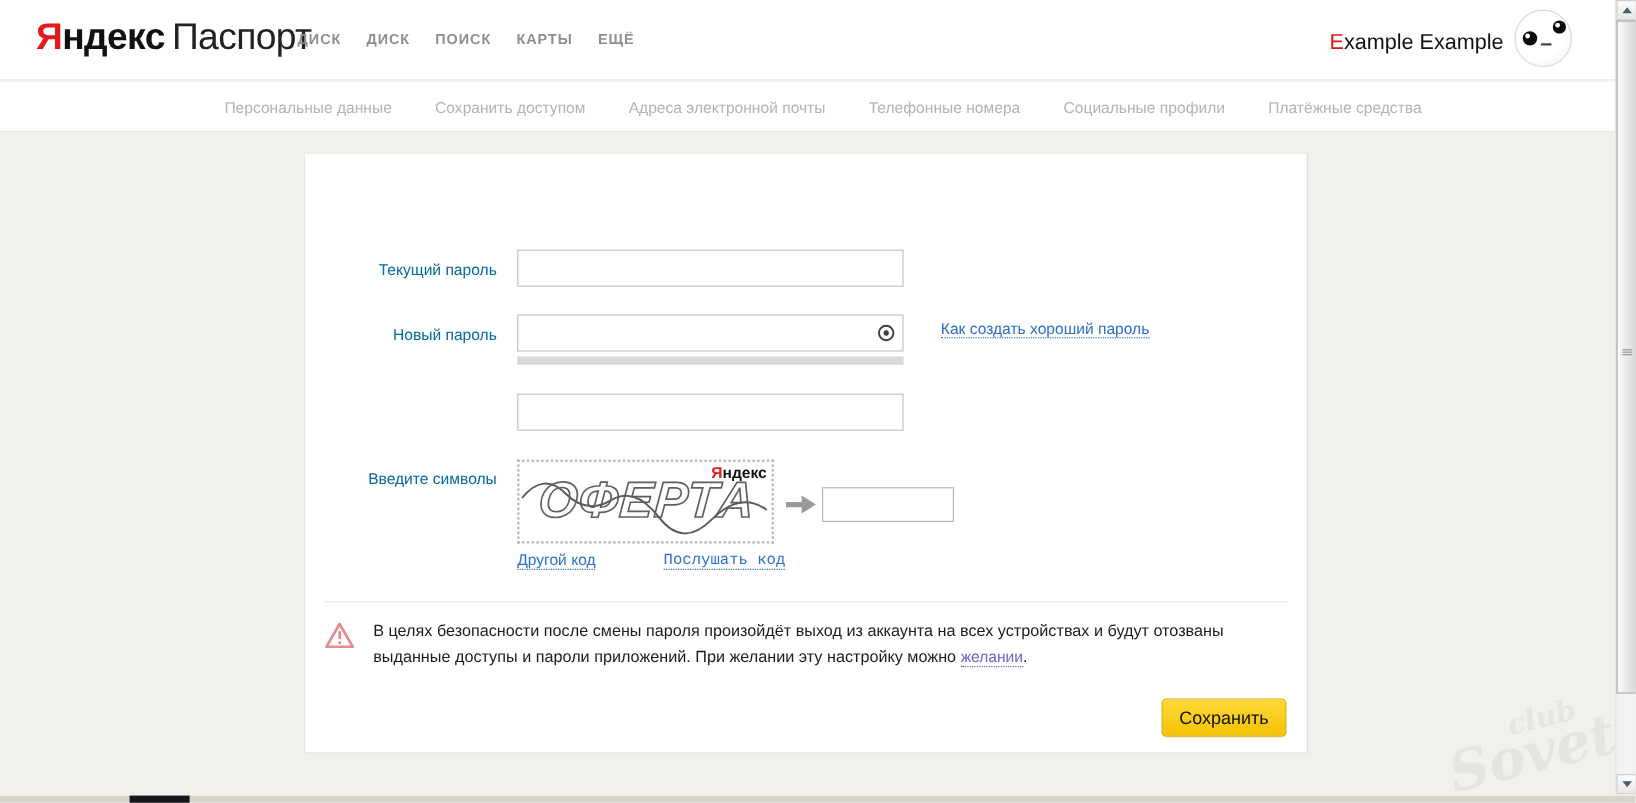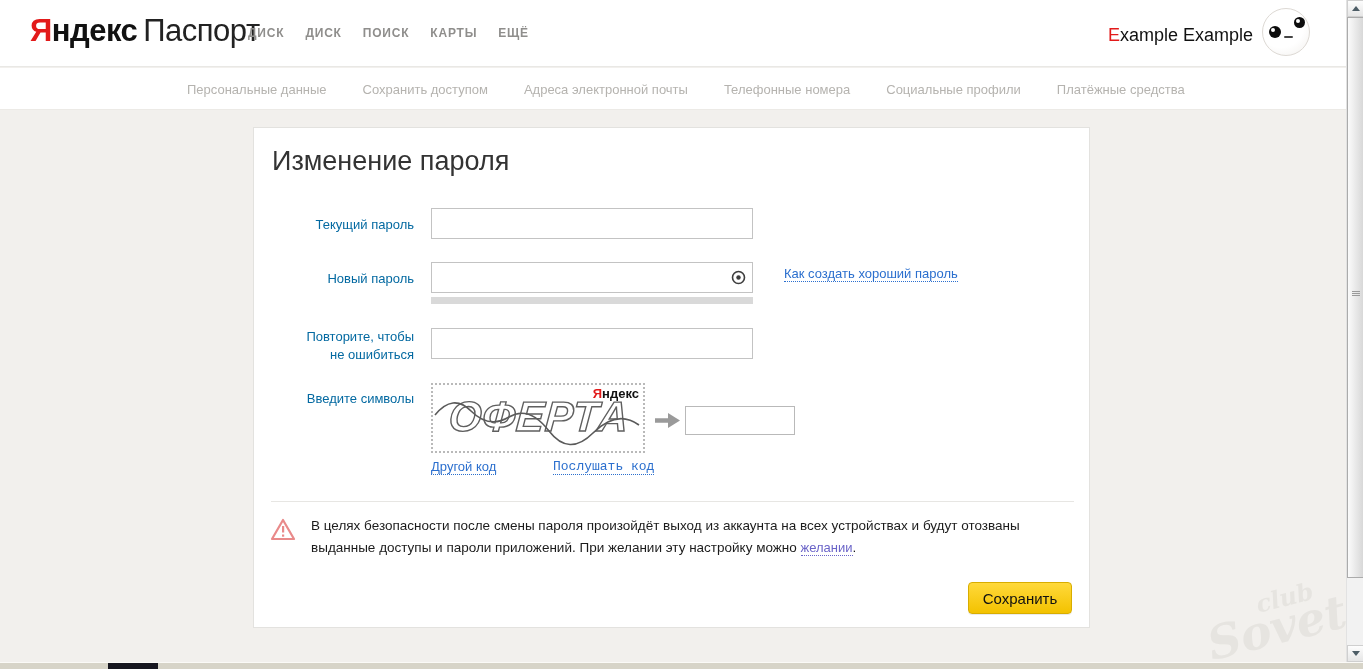--- a/index.html
+++ b/index.html
@@ -133,42 +133,37 @@
       <span class="tab">Персональные данные</span>
       <span class="tab">Сохранить доступом</span>
       <span class="tab">Адреса электронной почты</span>
       <span class="tab">Телефонные номера</span>
       <span class="tab">Социальные профили</span>
       <span class="tab">Платёжные средства</span>
     </div>
   </div>
 
   <div class="card">
-    <div class="card-title">Изменение пароля</div>
 
     <div class="form-label lbl-current">Текущий пароль</div>
     <input class="text-input plain inp-current" type="password" style="">
 
     <div class="form-label lbl-new">Новый пароль</div>
     <div class="inp-new-wrap">
       <input class="inp-new" type="password" style="">
       <span class="eye-btn">
         <svg width="17" height="17" viewBox="0 0 17 17">
             <circle cx="8.5" cy="8.5" r="6" fill="none" stroke="#3d3d3d" stroke-width="1.6"></circle>
             <circle cx="8.5" cy="8.5" r="2.2" fill="#3d3d3d"></circle>
           </svg>
       </span>
     </div>
     <div class="strength-bar"></div>
     <span class="link hint-link">Как создать хороший пароль</span>
 
-    <div class="form-label lbl-repeat">
-      <span>Повторите, чтобы</span><br>
-      <span>не ошибиться</span>
-    </div>
     <input class="text-input plain inp-repeat" type="password" style="">
 
     <div class="form-label lbl-captcha">Введите символы</div>
     <div class="captcha-stamp">
       <div class="captcha-word">ОФЕРТА</div>
       <svg class="captcha-wave" width="210" height="66" viewBox="0 0 210 66">
         <path d="M2 30 q18 -22 36 -4 t38 6 t40 14 t44 2 t46 -8" fill="none" stroke="#5a5a5a" stroke-width="1.6"></path>
       </svg>
       <div class="captcha-brand">
         <span class="uletter">Я</span><span>ндекс</span>

